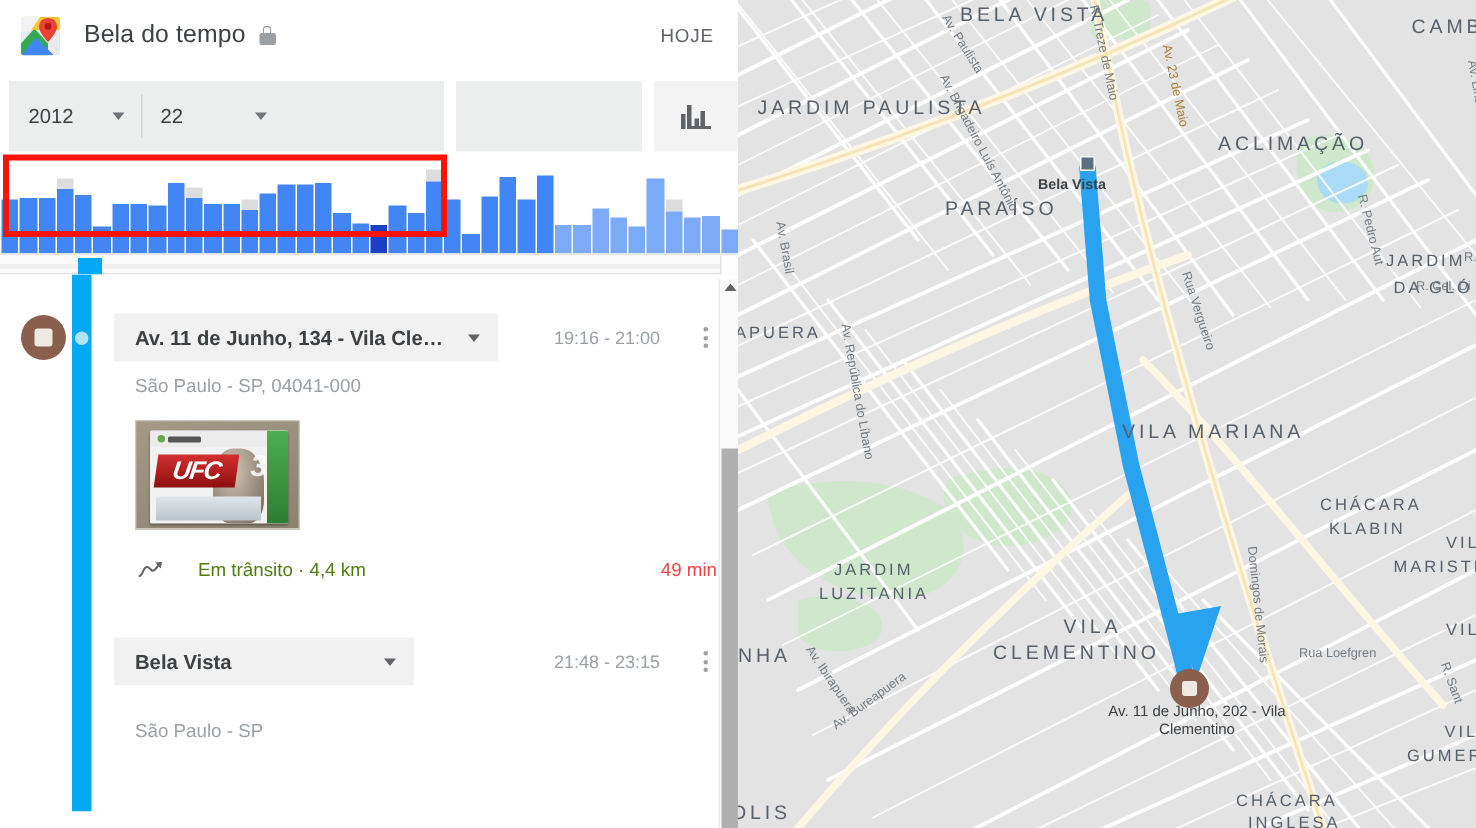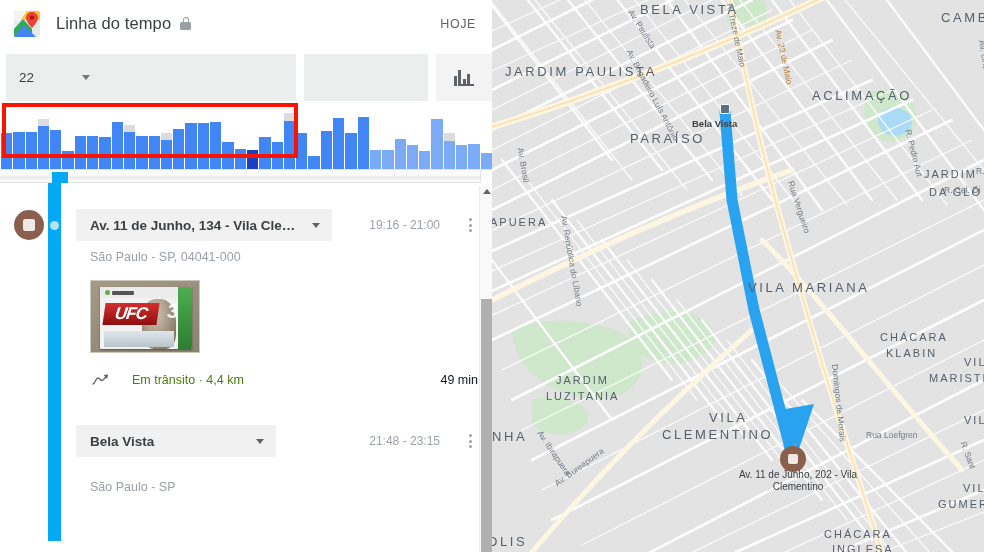--- a/index.html
+++ b/index.html
@@ -193,21 +193,21 @@
   }
   .photo .low {
     position: absolute; left: 4px; bottom: 2px; right: 18px; height: 16px;
     background: linear-gradient(180deg,#dfe6ea,#b9c4cb);
   }
 
   
   .transit { display: flex; align-items: center; padding-left: 92px; padding-right: 14px; margin-top: 20px; }
   .transit-ico { width: 18px; height: 14px; position: relative; flex: 0 0 18px; }
   .transit-label { font-size: 12.5px; color: #4d7c0f; margin-left: 22px; white-space: nowrap; }
-  .transit-dur { font-size: 12.5px; color: #0f172a; margin-left: auto; white-space: nowrap; }
+  .transit-dur { font-size: 12.5px; color: #ef4444; margin-left: auto; white-space: nowrap; }
 
   
   .pscroll {
     position: absolute; right: 0; top: 186px; bottom: 0; width: 13px;
     background: #f9f9f9; border-left: 1px solid #ececec; z-index: 12;
   }
   .pscroll .up {
     position: absolute; top: 3px; left: 3px; width: 0; height: 0;
     border-left: 4px solid transparent; border-right: 4px solid transparent;
     border-bottom: 5px solid #5f6368;
@@ -253,32 +253,36 @@
         <svg width="26" height="26" viewBox="0 0 26 26">
           <rect x="0" y="0" width="26" height="26" fill="#e8eaed"></rect>
           <path d="M0 18 L9 8 L18 18 L18 26 L0 26 Z" fill="#34a853"></path>
           <path d="M0 26 L10 14 L22 26 Z" fill="#4285f4"></path>
           <path d="M0 0 L26 0 L26 9 L4 9 Z" fill="#fbbc05" opacity=".8"></path>
           <path d="M0 0 L13 0 L6 10 L0 10 Z" fill="#f1f3f4"></path>
           <path d="M18 1 c3.4 0 6 2.6 6 5.8 C24 11 18 17 18 17 S12 11 12 6.8 C12 3.6 14.6 1 18 1 Z" fill="#ea4335"></path>
           <circle cx="18" cy="6.6" r="2.2" fill="#b31412"></circle>
         </svg>
       </span>
-      <span class="hdr-title">Linha do tempo</span>
+      <span class="hdr-title">Bela do tempo</span>
       <span class="lock-icon">
         <span class="shackle"></span>
           <span class="body"></span>
       </span>
       <span class="hdr-spacer"></span>
       <span class="hoje">HOJE</span>
     </div>
 
     <div class="toolbar-wrap">
       <div class="toolbar">
         <div class="selgroup">
+          <div class="sel year">
+            <span>2012</span>
+            <span class="caret"></span>
+          </div>
           <div class="sel day">
             <span>22</span>
             <span class="caret"></span>
           </div>
         </div>
         <div class="tool-fill"></div>
         <div class="chart-btn">
           <span class="chart-ico">
             <i></i>
               <i></i>

